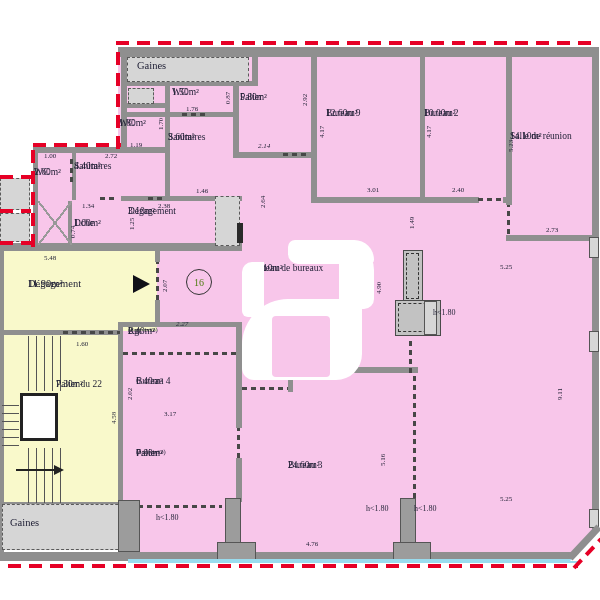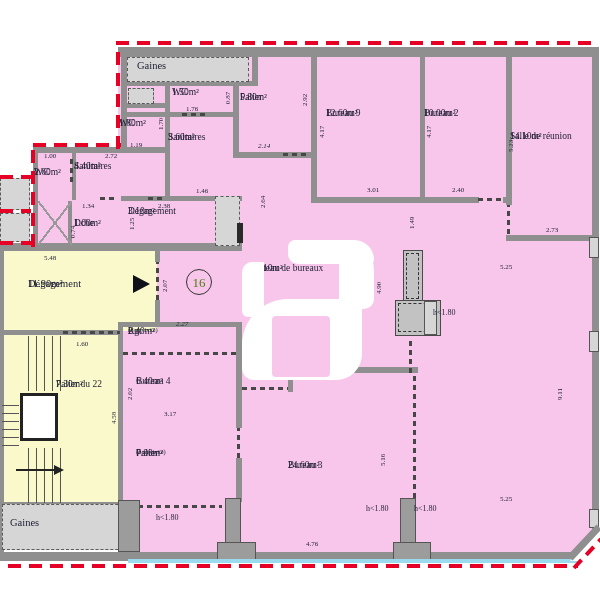--- a/index.html
+++ b/index.html
@@ -22,21 +22,21 @@
   .big{font-size:10.5px;line-height:12px;}
   .dim{font-size:7px;color:#26263a;z-index:4;white-space:nowrap;}
   .rot{transform:rotate(-90deg);transform-origin:left top;}
   .rh{height:4px;background:repeating-linear-gradient(90deg,#e60026 0 13px,transparent 13px 21px);z-index:6;}
   .rv{width:4px;background:repeating-linear-gradient(0deg,#e60026 0 13px,transparent 13px 21px);z-index:6;}
   .cyan{background:#9adcee;z-index:5;}
   .wm{background:#ffffff;z-index:5;}
   .stv{background:repeating-linear-gradient(90deg,#555 0 1.5px,transparent 1.5px 8px);z-index:2;}
   .sth{background:repeating-linear-gradient(0deg,#555 0 1.5px,transparent 1.5px 8px);z-index:2;}
   .circle16{width:26px;height:26px;border:1.5px solid #333;border-radius:50%;
-            text-align:center;line-height:25px;font-size:13px;color:#4d7c0f;z-index:4;}
+            text-align:center;line-height:25px;font-size:10px;color:#4d7c0f;z-index:4;}
   .tri{width:0;height:0;border-top:9px solid transparent;border-bottom:9px solid transparent;
        border-left:17px solid #101018;z-index:4;}
   .elev{background:#fff;border:3px solid #222;z-index:3;}
   .arrowline{background:#222;z-index:3;}
   .arrowhead{width:0;height:0;border-top:5px solid transparent;border-bottom:5px solid transparent;
              border-left:10px solid #222;z-index:3;}
 </style>
 </head>
 <body>
 

